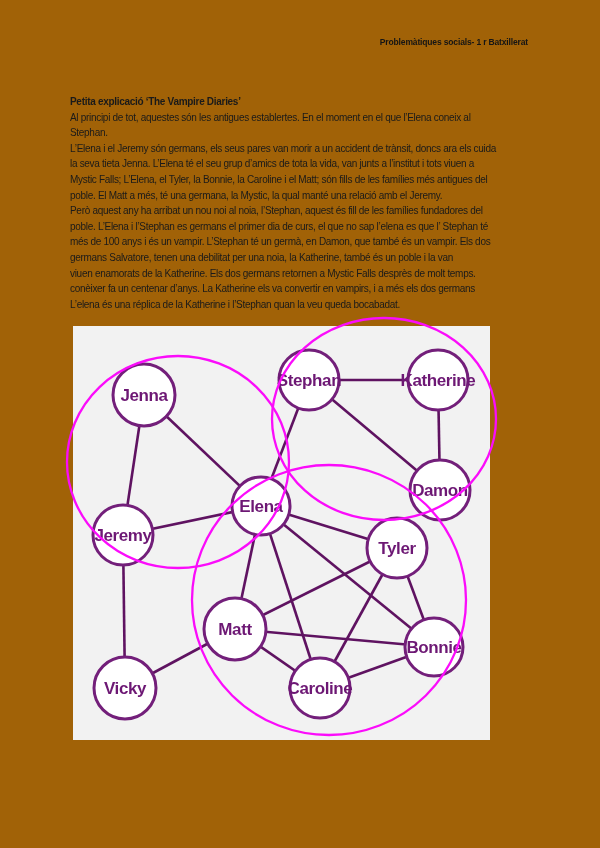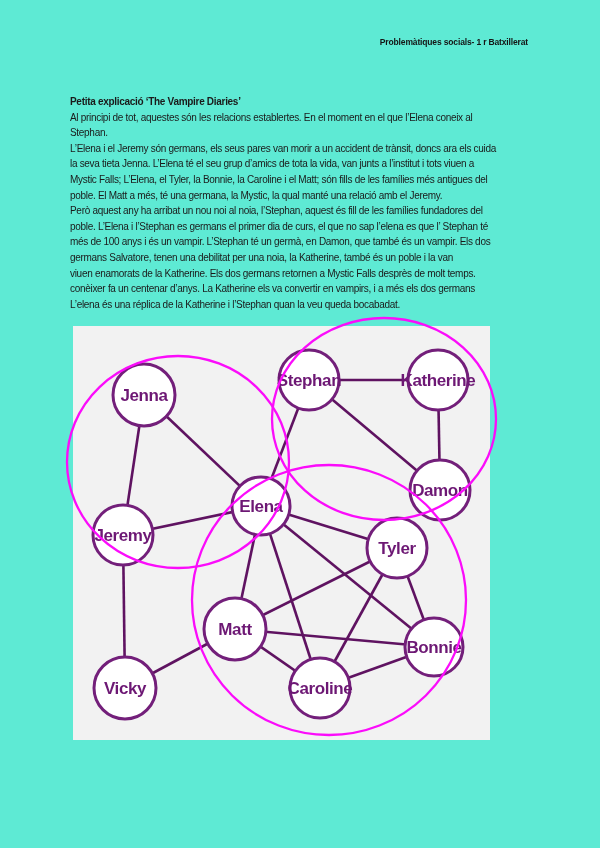--- a/index.html
+++ b/index.html
@@ -1,20 +1,20 @@
 <!DOCTYPE html>
 <html><head>
 <meta charset="utf-8">
 <style>
   html,body{margin:0;padding:0;}
   body{
     width:600px;height:848px;background:#ffffff;position:relative;overflow:hidden;
     font-family:"Liberation Sans", sans-serif;
   }
-  .page{position:absolute;inset:0;background:#5eead4;padding-left:10px;}
+  .page{position:absolute;inset:0;background:#a16207;padding-left:10px;}
   .page-header{
     position:absolute;top:37px;right:72px;
     font-size:8.5px;font-weight:bold;color:#151515;letter-spacing:-0.15px;
     white-space:nowrap;
   }
   .textblock{
     position:absolute;left:70px;top:94px;width:462px;
     font-size:10px;color:#1a1a1a;letter-spacing:-0.3px;
   }
   .tline{height:15.6px;line-height:15.6px;white-space:nowrap;}
@@ -33,21 +33,21 @@
 </head>
 <body>
 
 <div class="page">
 
   <div class="page-header">Problemàtiques socials- 1 r Batxillerat</div>
 
   <div class="textblock">
     <div class="tline title-line">Petita explicació ‘The Vampire Diaries’</div>
     <div id="paragraphs">
-        <div class="tline">Al principi de tot, aquestes són les relacions establertes. En el moment en el que l’Elena coneix al</div>
+        <div class="tline">Al principi de tot, aquestes són les antigues establertes. En el moment en el que l’Elena coneix al</div>
         <div class="tline">Stephan.</div>
         <div class="tline">L’Elena i el Jeremy són germans, els seus pares van morir a un accident de trànsit, doncs ara els cuida</div>
         <div class="tline">la seva tieta Jenna. L’Elena té el seu grup d’amics de tota la vida, van junts a l’institut i tots viuen a</div>
         <div class="tline">Mystic Falls; L’Elena, el Tyler, la Bonnie, la Caroline i el Matt; són fills de les famílies més antigues del</div>
         <div class="tline">poble. El Matt a més, té una germana, la Mystic, la qual manté una relació amb el Jeremy.</div>
         <div class="tline">Però aquest any ha arribat un nou noi al noia, l’Stephan, aquest és fill de les famílies fundadores del</div>
         <div class="tline">poble. L’Elena i l’Stephan es germans el primer dia de curs, el que no sap l’elena es que l’ Stephan té</div>
         <div class="tline">més de 100 anys i és un vampir. L’Stephan té un germà, en Damon, que també és un vampir. Els dos</div>
         <div class="tline">germans Salvatore, tenen una debilitat per una noia, la Katherine, també és un poble i la van</div>
         <div class="tline">viuen enamorats de la Katherine. Els dos germans retornen a Mystic Falls desprès de molt temps.</div>

